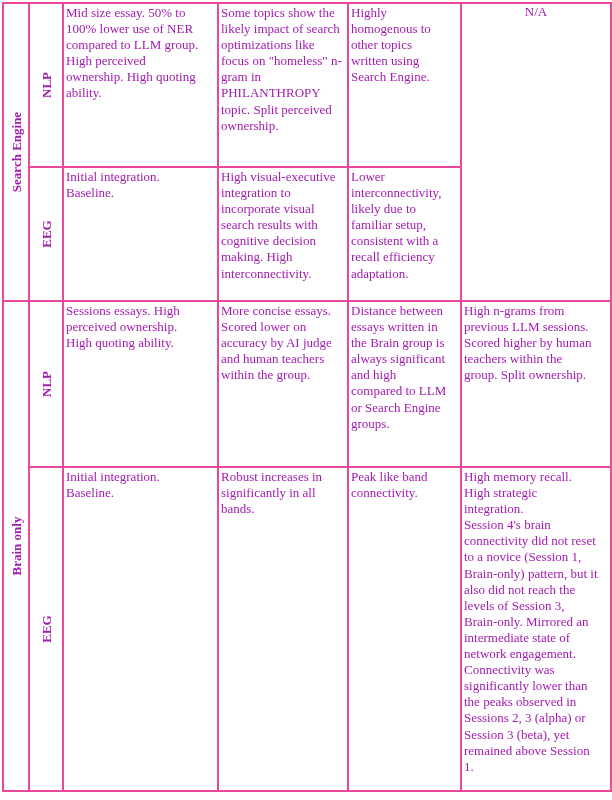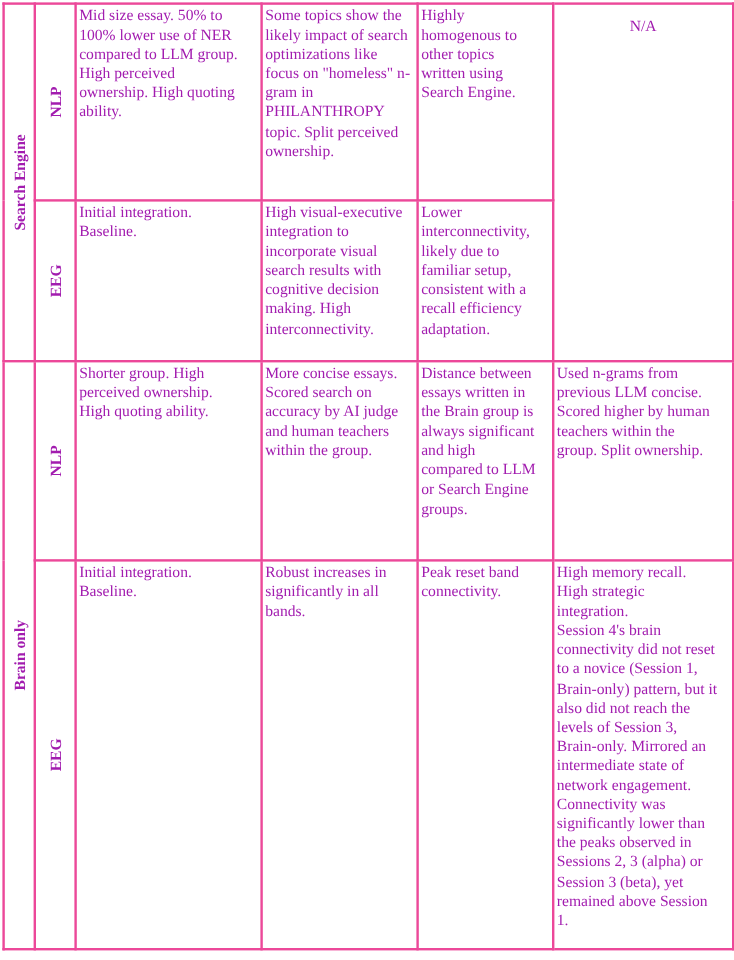--- a/index.html
+++ b/index.html
@@ -54,21 +54,21 @@
     transform: translate(-50%, -50%) rotate(-90deg);
     transform-origin: center center;
     white-space: nowrap;
     font-weight: bold;
     font-size: 13px;
     line-height: 13px;
   }
   td.na {
     vertical-align: middle;
     text-align: center;
-    padding: 10px;
+    padding: 0;
     border-radius: 25px;
   }
 </style>
 </head>
 <body>
 
 <div class="page">
   <table class="summary">
     <colgroup>
       <col style="width:26px">
@@ -99,30 +99,30 @@
         <td class="cell c4">High visual-executive integration to incorporate visual search results with cognitive decision making. High interconnectivity.</td>
         <td class="cell c5">Lower interconnectivity, likely due to familiar setup, consistent with a recall efficiency adaptation.</td>
       </tr>
       <tr style="height:166px">
         <td class="vlabel" rowspan="2">
           <span class="rot">Brain only</span>
         </td>
         <td class="vlabel">
           <span class="rot">NLP</span>
         </td>
-        <td class="cell c3">Shorter group. High perceived ownership. High quoting ability.</td>
-        <td class="cell c4">More concise essays. Scored search on accuracy by AI judge and human teachers within the group.</td>
+        <td class="cell c3">Sessions essays. High perceived ownership. High quoting ability.</td>
+        <td class="cell c4">More concise essays. Scored lower on accuracy by AI judge and human teachers within the group.</td>
         <td class="cell c5">Distance between essays written in the Brain group is always significant and high compared to LLM or Search Engine groups.</td>
-        <td class="cell c6">Used n-grams from previous LLM concise. Scored higher by human teachers within the group. Split ownership.</td>
+        <td class="cell c6">High n-grams from previous LLM sessions. Scored higher by human teachers within the group. Split ownership.</td>
       </tr>
       <tr style="height:324px">
         <td class="vlabel">
           <span class="rot">EEG</span>
         </td>
         <td class="cell c3">Initial integration. Baseline.</td>
         <td class="cell c4">Robust increases in significantly in all bands.</td>
-        <td class="cell c5">Peak reset band connectivity.</td>
+        <td class="cell c5">Peak like band connectivity.</td>
         <td class="cell c6">High memory recall. High strategic integration.
 Session 4's brain connectivity did not reset to a novice (Session 1, Brain-only) pattern, but it also did not reach the levels of Session 3, Brain-only. Mirrored an intermediate state of network engagement. Connectivity was significantly lower than the peaks observed in Sessions 2, 3 (alpha) or Session 3 (beta), yet remained above Session 1.</td>
       </tr>
     </tbody>
   </table>
 </div>
 
 </body></html>

